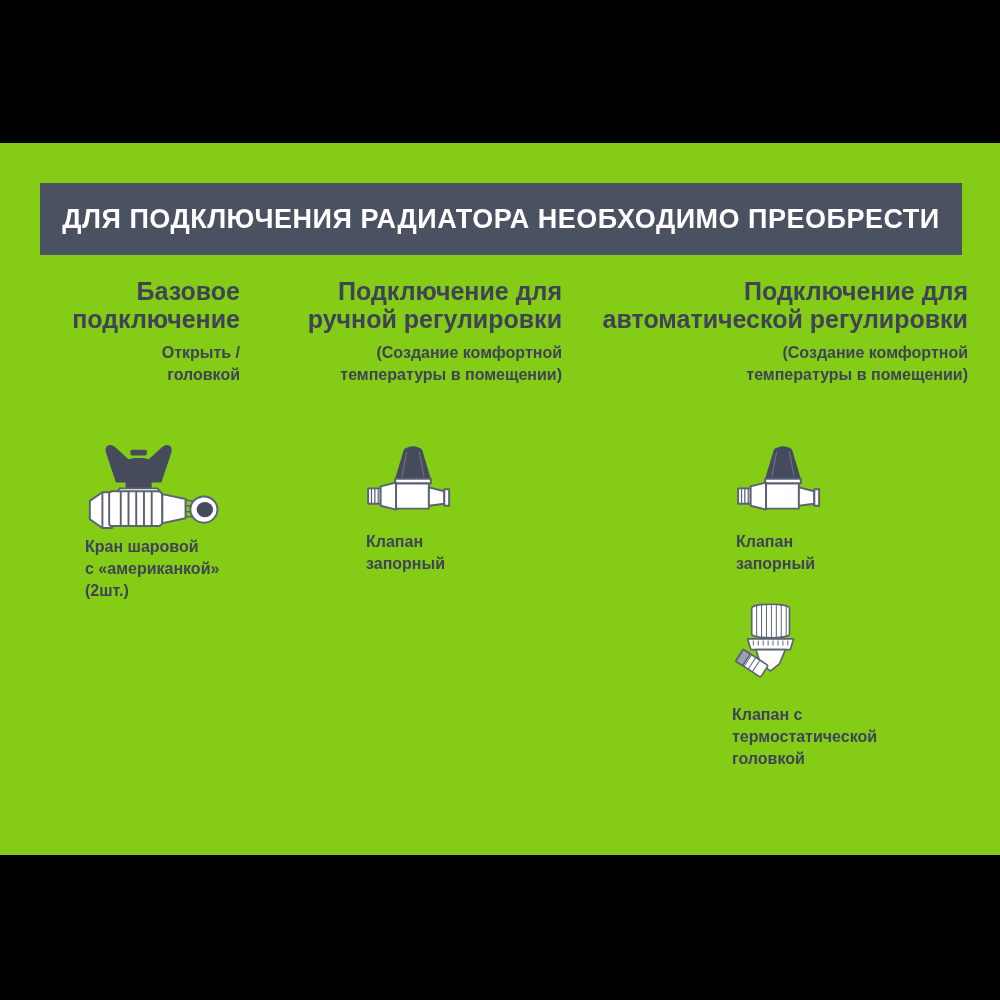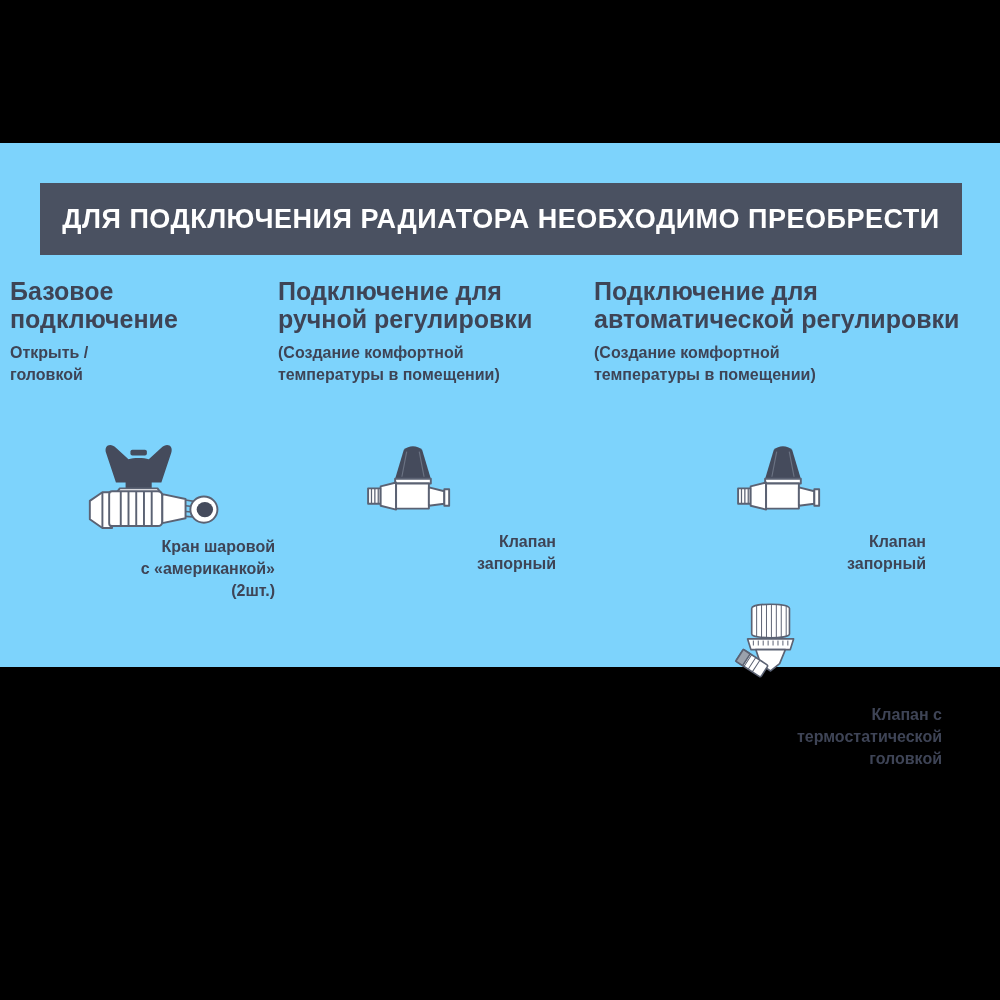--- a/index.html
+++ b/index.html
@@ -1,37 +1,37 @@
 <!DOCTYPE html>
 <html><head>
 <meta charset="utf-8">
 <style>
   html,body{margin:0;padding:0;background:#000;}
   .canvas{position:relative;width:1000px;height:1000px;background:#000;overflow:hidden;
           font-family:"Liberation Sans",sans-serif;}
   .letterbox{position:absolute;left:0;width:1000px;background:#000;}
   .letterbox.top{top:0;height:143px;}
   .letterbox.bottom{top:855px;height:145px;}
-  .content{position:absolute;top:143px;left:0;width:1000px;height:524px;background:#7dd3fc;}
+  .content{position:absolute;top:143px;left:0;width:1000px;height:712px;background:#84cc16;}
 
   .header-bar{position:absolute;left:40px;top:40px;width:922px;height:72px;background:#4a5161;
               display:flex;align-items:center;justify-content:center;}
   .header-title{color:#ffffff;font-size:27px;font-weight:700;letter-spacing:.5px;text-align:center;}
 
-  .col{position:absolute;top:134px;text-align:left;color:#3e4456;}
+  .col{position:absolute;top:134px;text-align:right;color:#3e4456;}
   .col1{left:10px;width:230px;}
   .col2{left:278px;width:284px;}
   .col3{left:594px;width:374px;}
   .col-title{margin:0;font-size:25px;font-weight:700;line-height:1.12;white-space:pre-line;}
   .col-subtitle{margin-top:9px;font-size:16px;font-weight:700;line-height:1.4;white-space:pre-line;}
 
   .product{position:absolute;margin:0;}
   .icon-wrap{display:block;}
   .caption{margin-top:6px;font-size:16px;font-weight:700;line-height:22px;color:#3e4456;
-           white-space:pre-line;text-align:right;}
+           white-space:pre-line;text-align:left;}
   .p11{left:85px;top:295px;width:190px;}
   .p21{left:366px;top:300px;width:190px;}
   .p22{left:366px;top:455px;width:200px;}
   .p31{left:736px;top:300px;width:190px;}
   .p32{left:732px;top:450px;width:210px;}
   svg{display:block;}
 </style>
 </head>
 <body>
 

